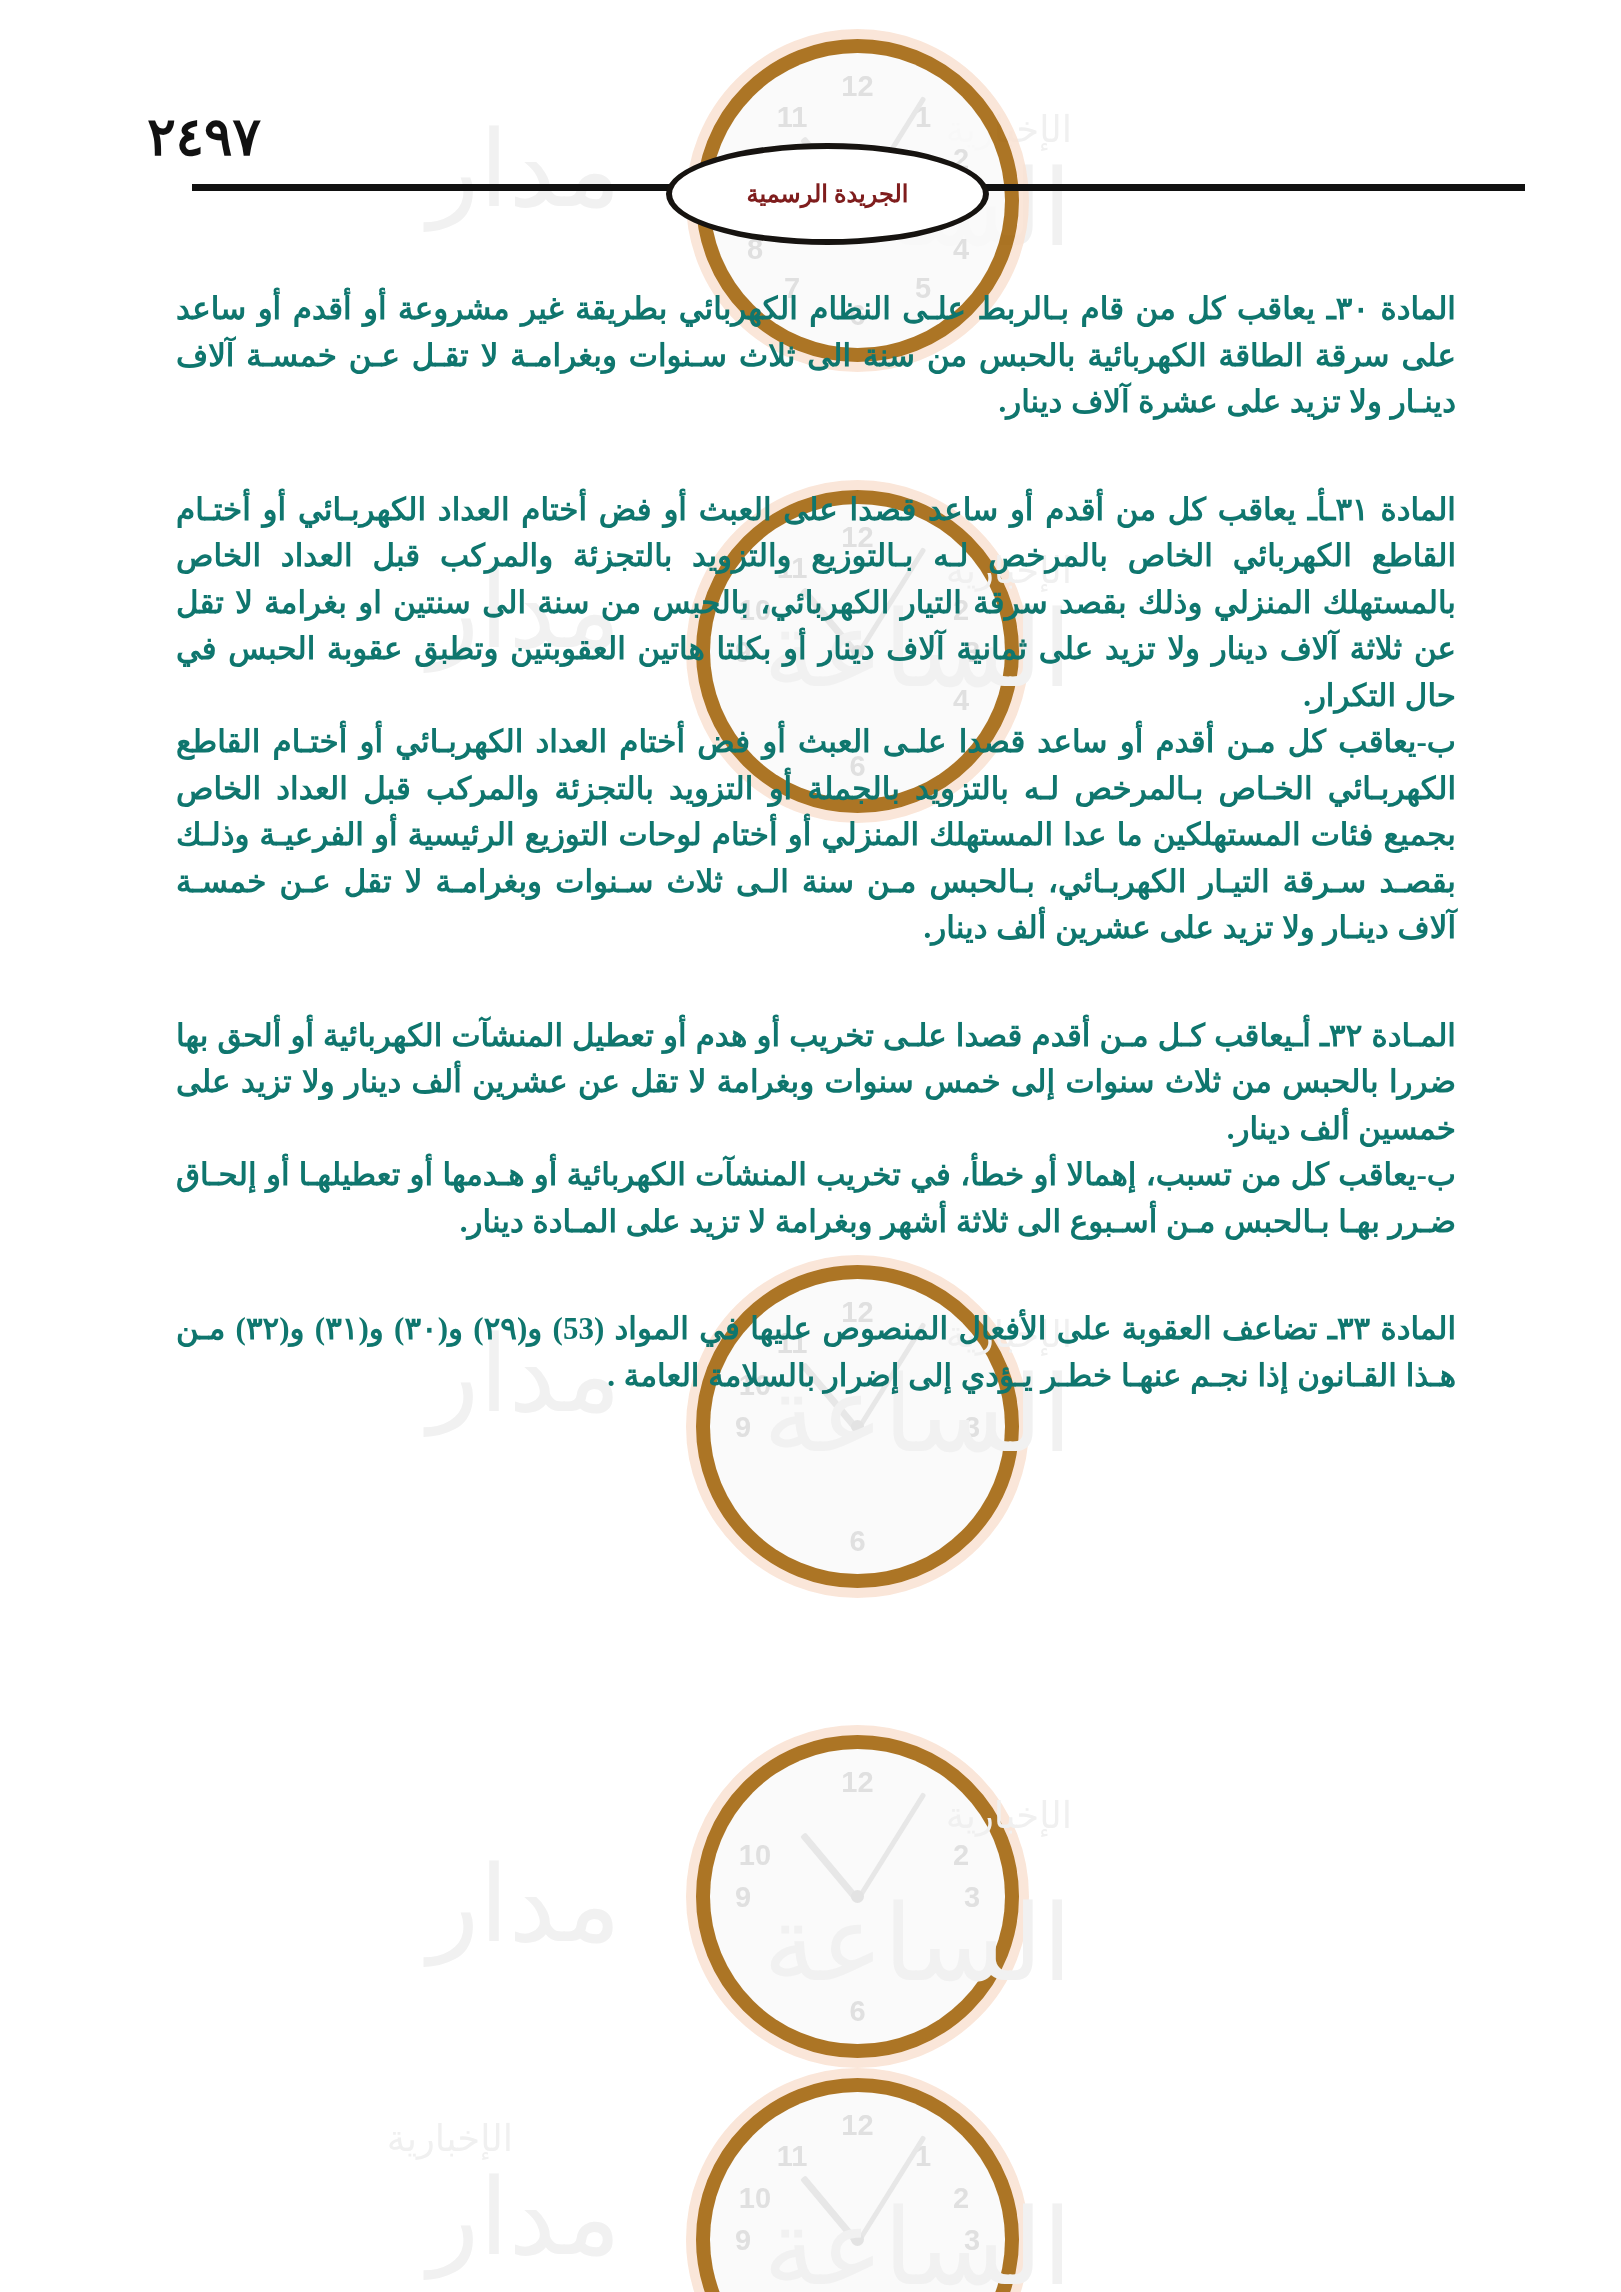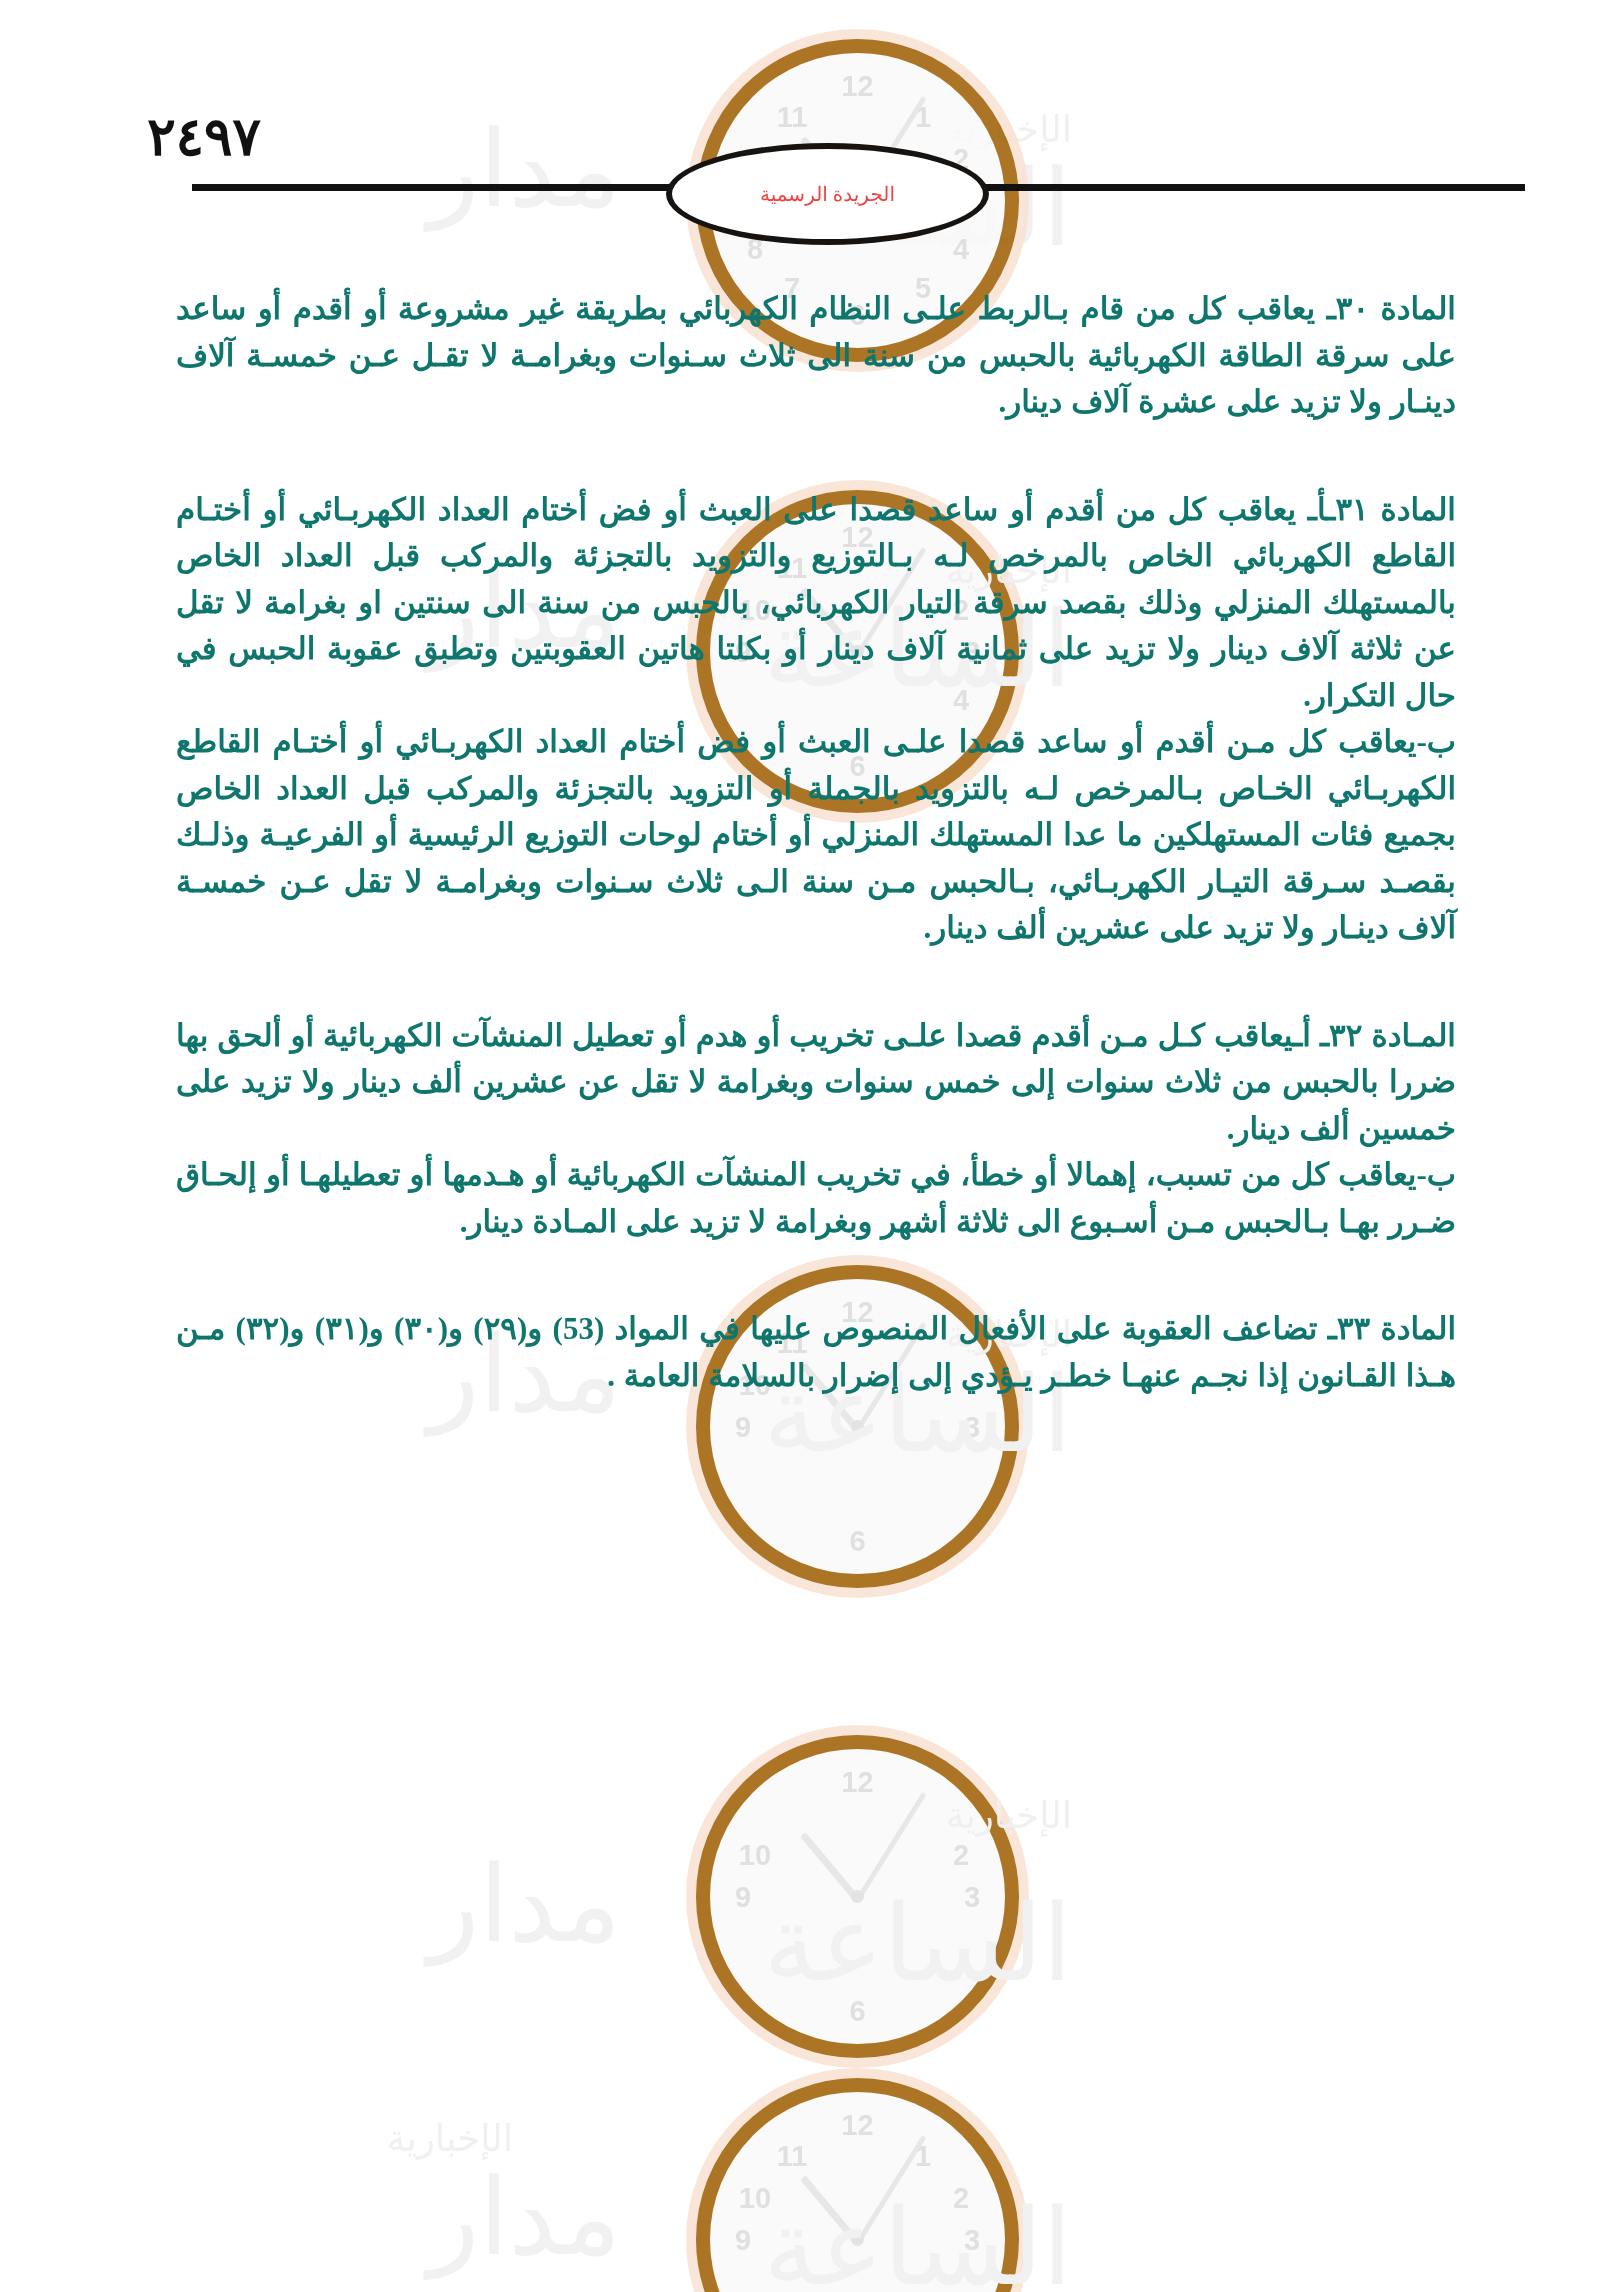--- a/index.html
+++ b/index.html
@@ -107,23 +107,23 @@
     height: 90px;
     border: 6.9px solid #161310;
     border-radius: 50%;
     background: #ffffff;
     z-index: 4;
     display: flex;
     align-items: center;
     justify-content: center;
   }
   .gazette-oval span {
-    font-size: 20px;
-    font-weight: 400;
-    color: #ef4444;
+    font-size: 24px;
+    font-weight: 700;
+    color: #7f1d1d;
     letter-spacing: 0px;
     font-family: "Liberation Serif", serif;
   }
 
   
   .content {
     position: absolute;
     top: 286px;
     right: 165px;
     width: 1292px;

